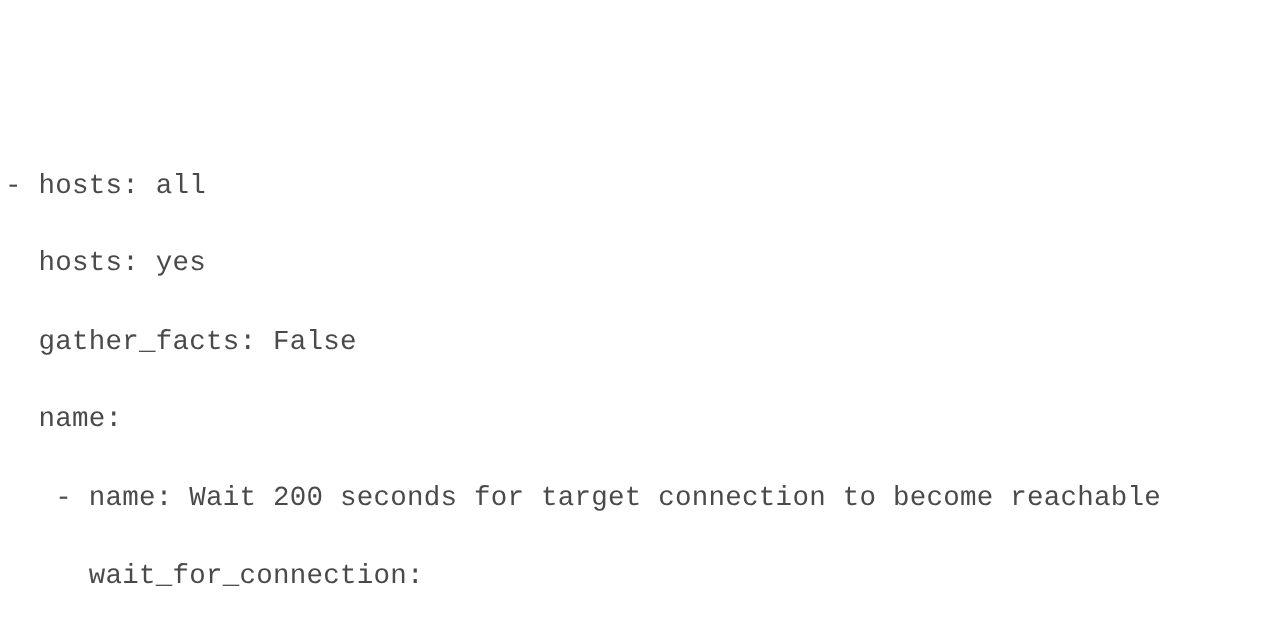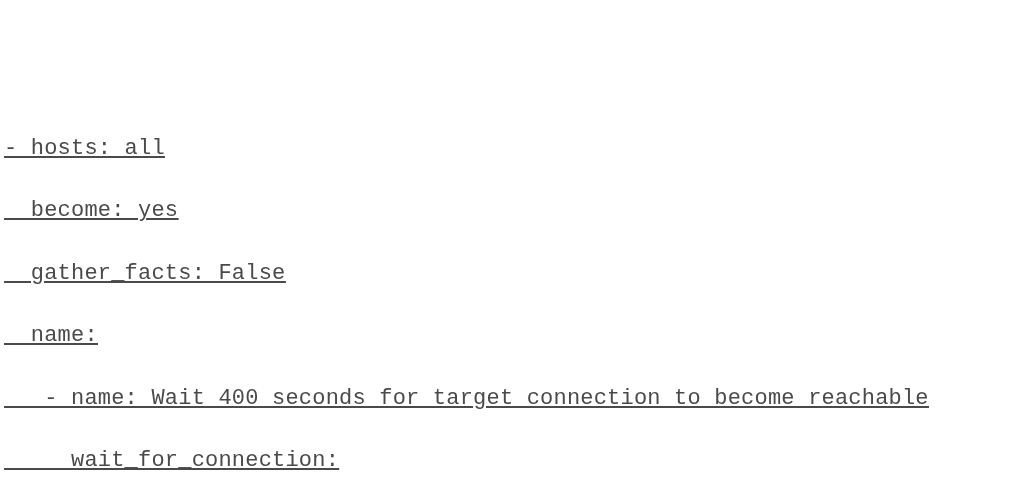--- a/index.html
+++ b/index.html
@@ -1,37 +1,37 @@
 <!DOCTYPE html>
 <html><head>
   <meta charset="utf-8">
   <style>
-    * { margin: 0; padding: 0; box-sizing: border-box; text-decoration: underline; }
+    * { margin: 0; padding: 0; box-sizing: border-box; }
     body {
       font-family: "SF Mono", "Monaco", "Menlo", "Consolas", "Courier New", monospace;
       font-size: 22px;
       line-height: 1.42;
       color: #4a4a4a;
       background: #ffffff;
       padding: 8px 4px;
       white-space: pre;
       letter-spacing: 0.2px;
     }
     .line { display: block; }
   </style>
 </head>
 <body>
 
 
 
 <span class="line">- hosts: all</span>
-<span class="line">  become: yes</span>
+<span class="line">  hosts: yes</span>
 <span class="line">  gather_facts: False</span>
 <span class="line">  name:</span>
-<span class="line">   - name: Wait 400 seconds for target connection to become reachable</span>
+<span class="line">   - name: Wait 200 seconds for target connection to become reachable</span>
 <span class="line">     wait_for_connection:</span>
 
 
 
 
 
 
 
 
 

